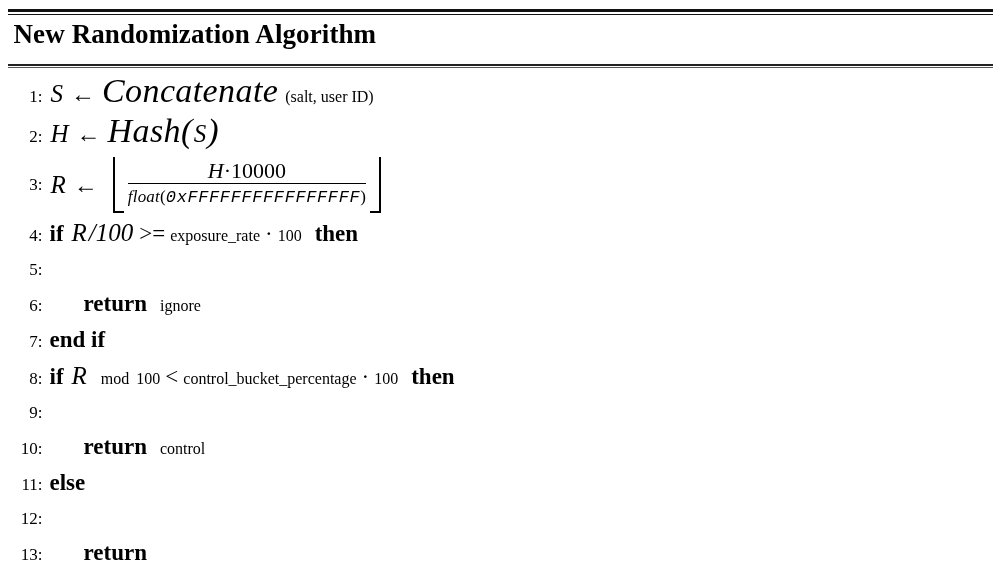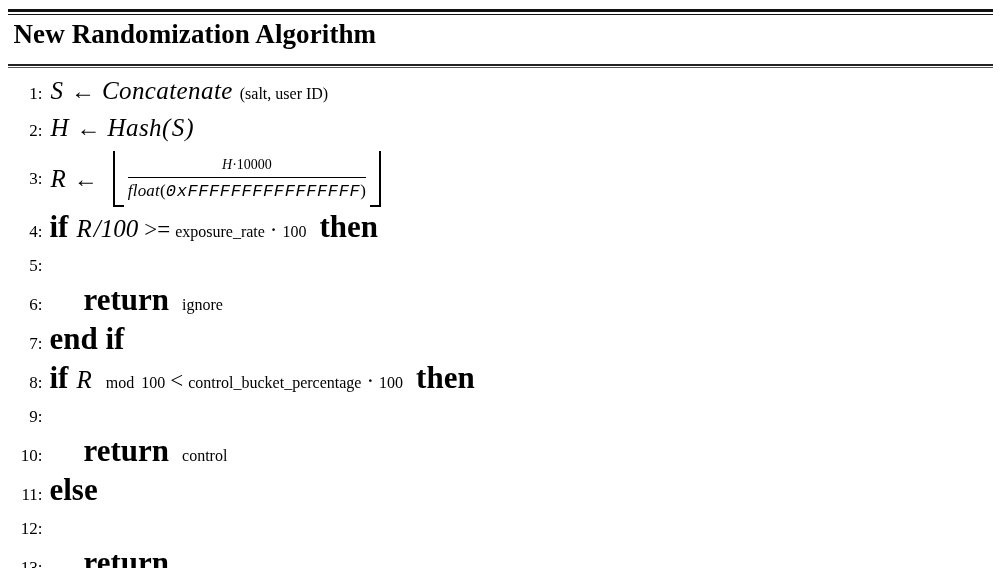--- a/index.html
+++ b/index.html
@@ -86,31 +86,31 @@
   }
 
   
   .mi {            
     font-style: italic;
     font-size: 25px;
     padding: 0 1px;
   }
   .mfunc {         
     font-style: italic;
-    font-size: 25px;
+    font-size: 34px;
     letter-spacing: 0.4px;
   }
   .rm {            
     font-style: normal;
     font-size: 16px;
   }
   .kw {            
     font-weight: bold;
     font-style: normal;
-    font-size: 31px;
+    font-size: 23px;
   }
   .op {
     font-style: normal;
     font-size: 23px;
     padding: 0 5px;
   }
   .arrow {
     font-size: 24px;
     padding: 0 7px;
   }
@@ -134,21 +134,21 @@
   .floor-r { border-right: 2.2px solid #000; }
 
   .frac {
     display: inline-flex;
     flex-direction: column;
     justify-content: center;
     text-align: center;
     padding: 0 4px;
   }
   .frac .num {
-    font-size: 14px;
+    font-size: 22px;
     line-height: 22px;
     padding-bottom: 1px;
   }
   .frac .den {
     font-size: 17px;
     line-height: 23px;
     border-top: 1.3px solid #000;
     padding-top: 1px;
     letter-spacing: 0.2px;
   }

